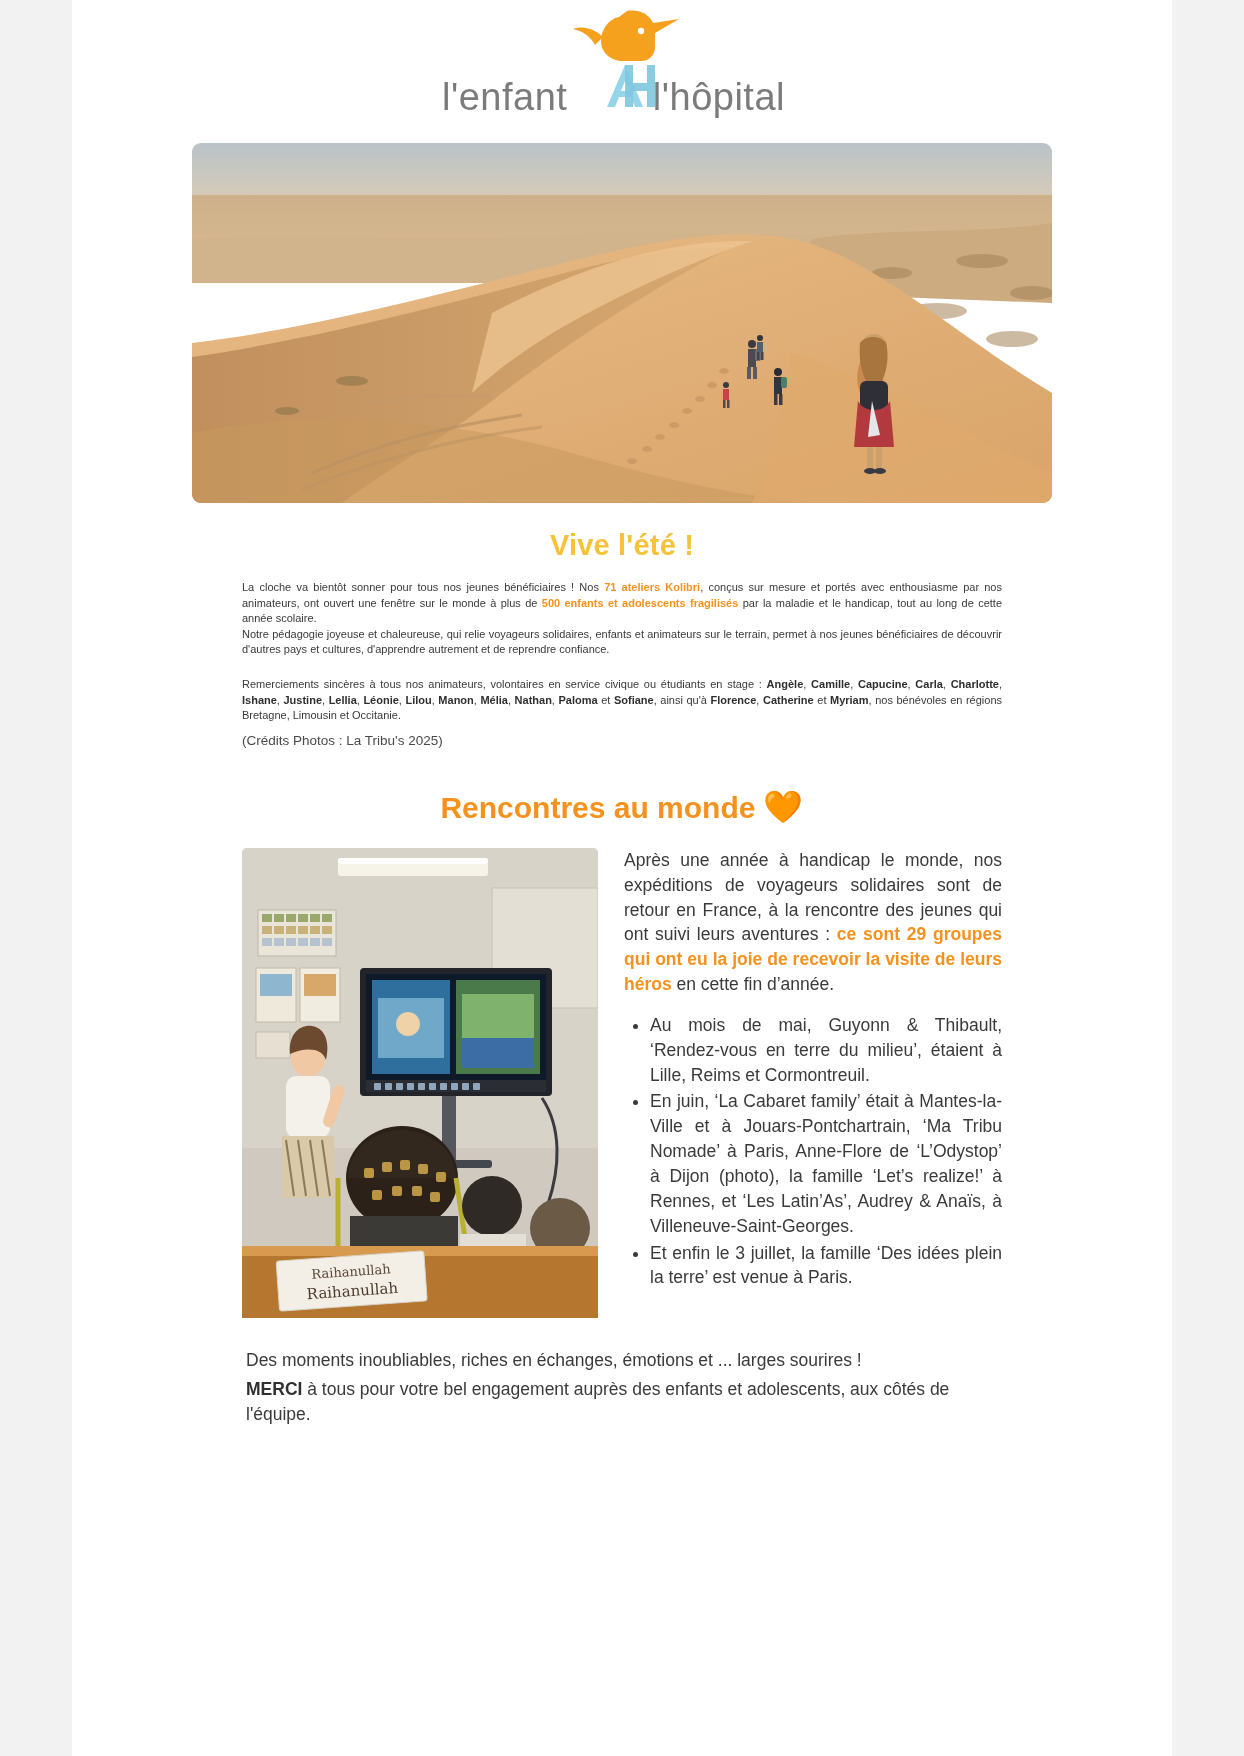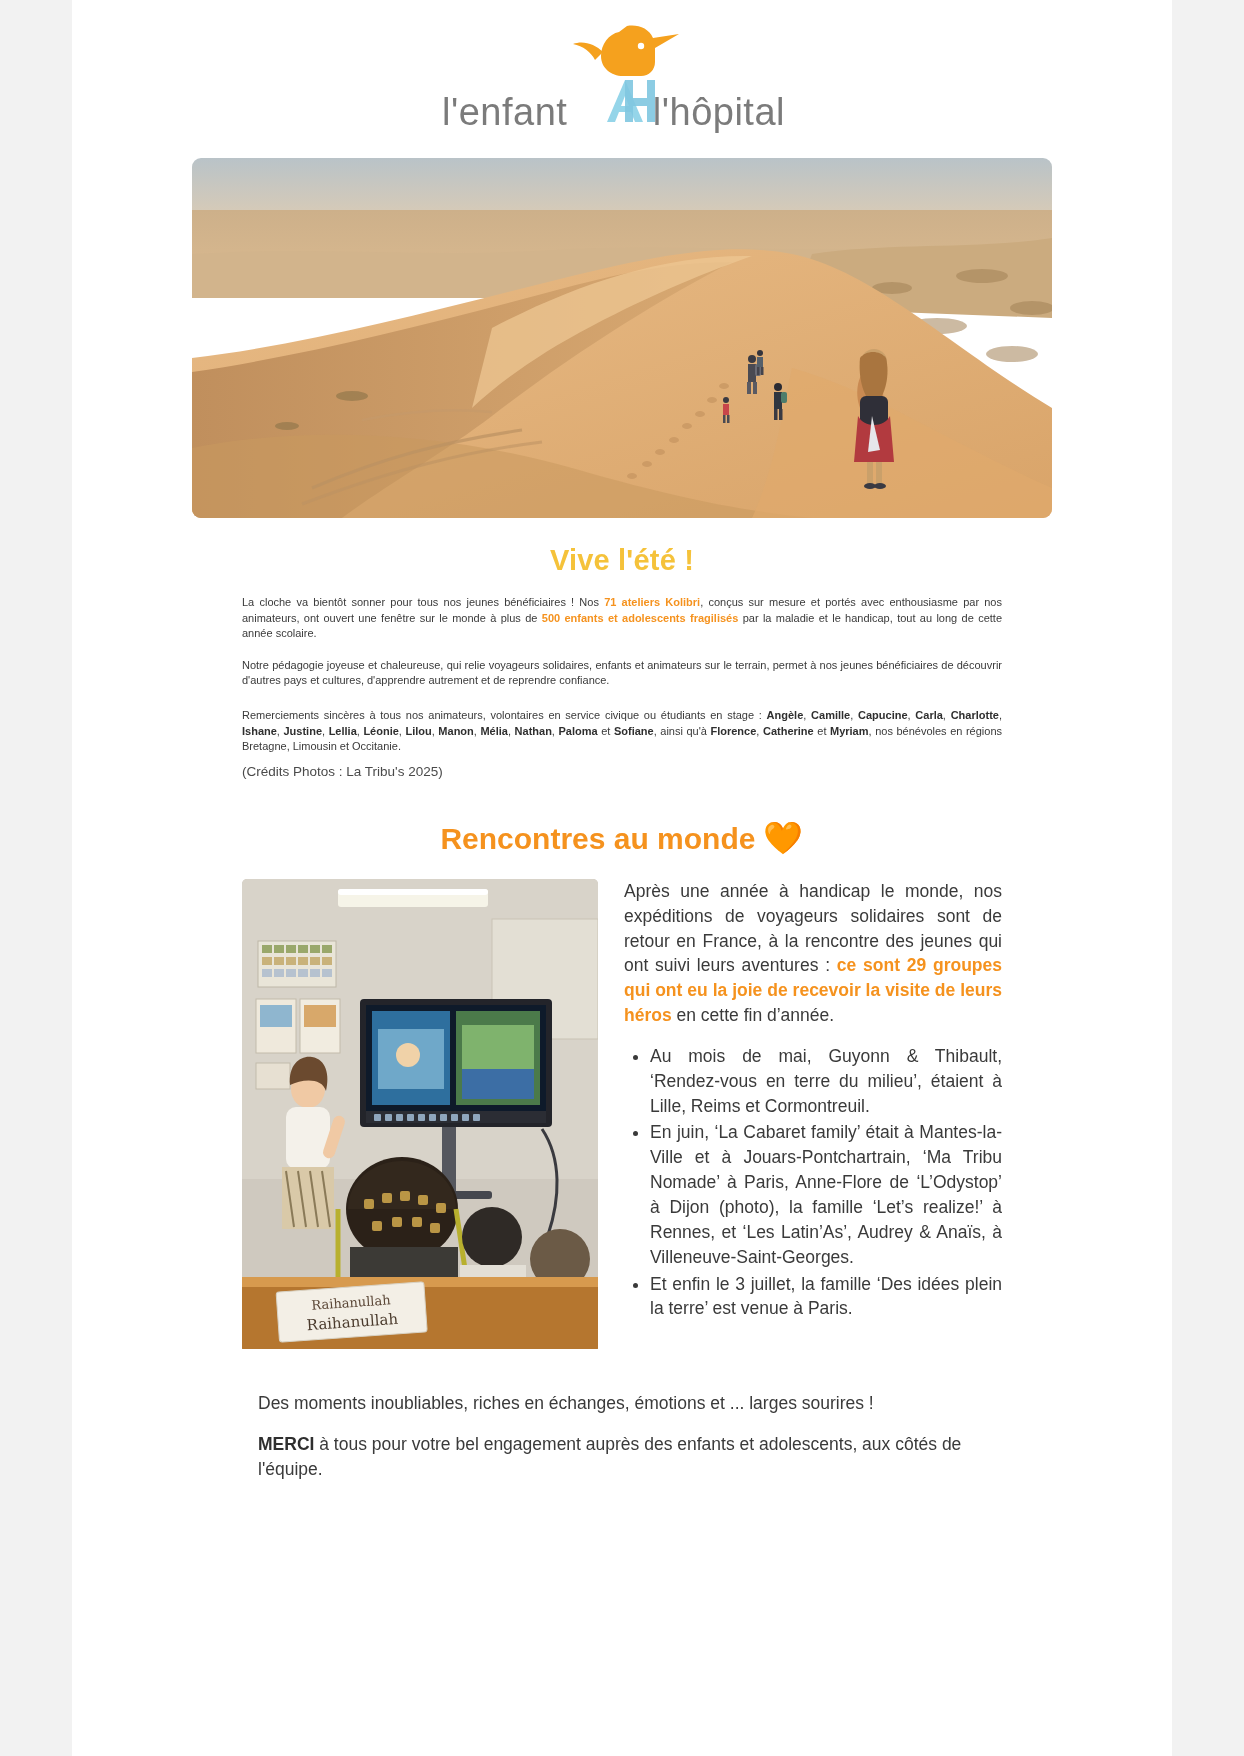--- a/index.html
+++ b/index.html
@@ -17,21 +17,21 @@
   .email-wrap {
     width: 1100px;
     background: #ffffff;
     box-sizing: border-box;
     padding: 0 0 0 0;
     position: relative;
   }
 
   
   .logo-block {
-    padding: 18px 0 20px 0;
+    padding: 3px 0 20px 0;
     display: flex;
     justify-content: center;
     align-items: flex-end;
   }
   .logo {
     position: relative;
     width: 360px;
     height: 120px;
   }
   .logo-text-left, .logo-text-right {
@@ -83,21 +83,21 @@
   .content {
     padding: 0 170px;
   }
   p.para {
     margin: 0 0 0 0;
     font-size: 11px;
     line-height: 1.42;
     color: #3a3a3a;
     text-align: justify;
   }
-  p.para + p.para { margin-top: 16px; }
+  p.para + p.para { margin-top: 0; }
   .spacer-14 { height: 19px; }
   .hl-orange { color: #f5921e; font-weight: bold; }
   .bold { font-weight: bold; color: #2f2f2f; }
   .credits {
     font-size: 13.5px;
     color: #4a4a4a;
     margin-top: 9px;
   }
 
   
@@ -128,21 +128,21 @@
   ul.bullets li {
     margin-bottom: 2px;
     text-align: justify;
   }
   .closing {
     padding: 22px 170px 30px 170px;
     font-size: 17.5px;
     line-height: 1.42;
     color: #3a3a3a;
   }
-  .closing p { margin: 16px; }
+  .closing p { margin: 4px; }
   .merci { font-weight: bold; color: #2f2f2f; }
 </style>
 </head>
 <body>
 
 <div class="email-wrap">
 
   <div class="logo-block">
     <div class="logo">
       <span class="logo-text-left">l'enfant</span>

